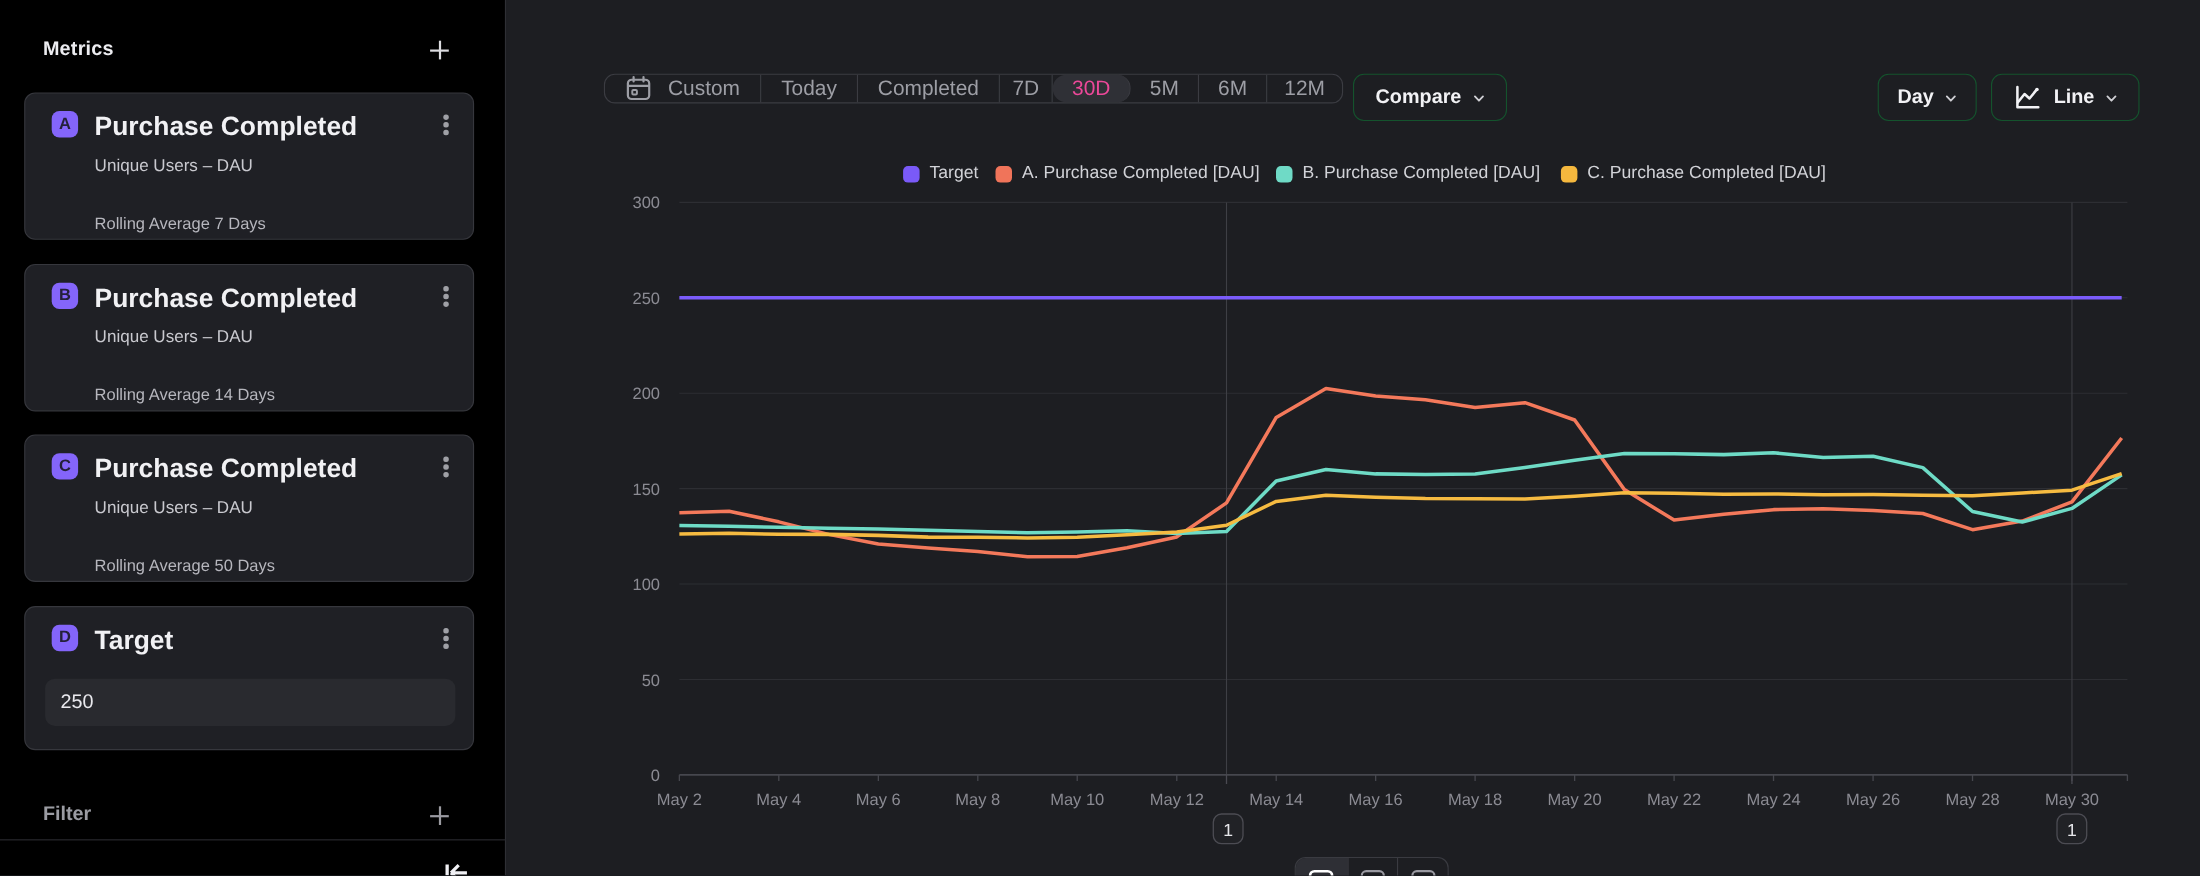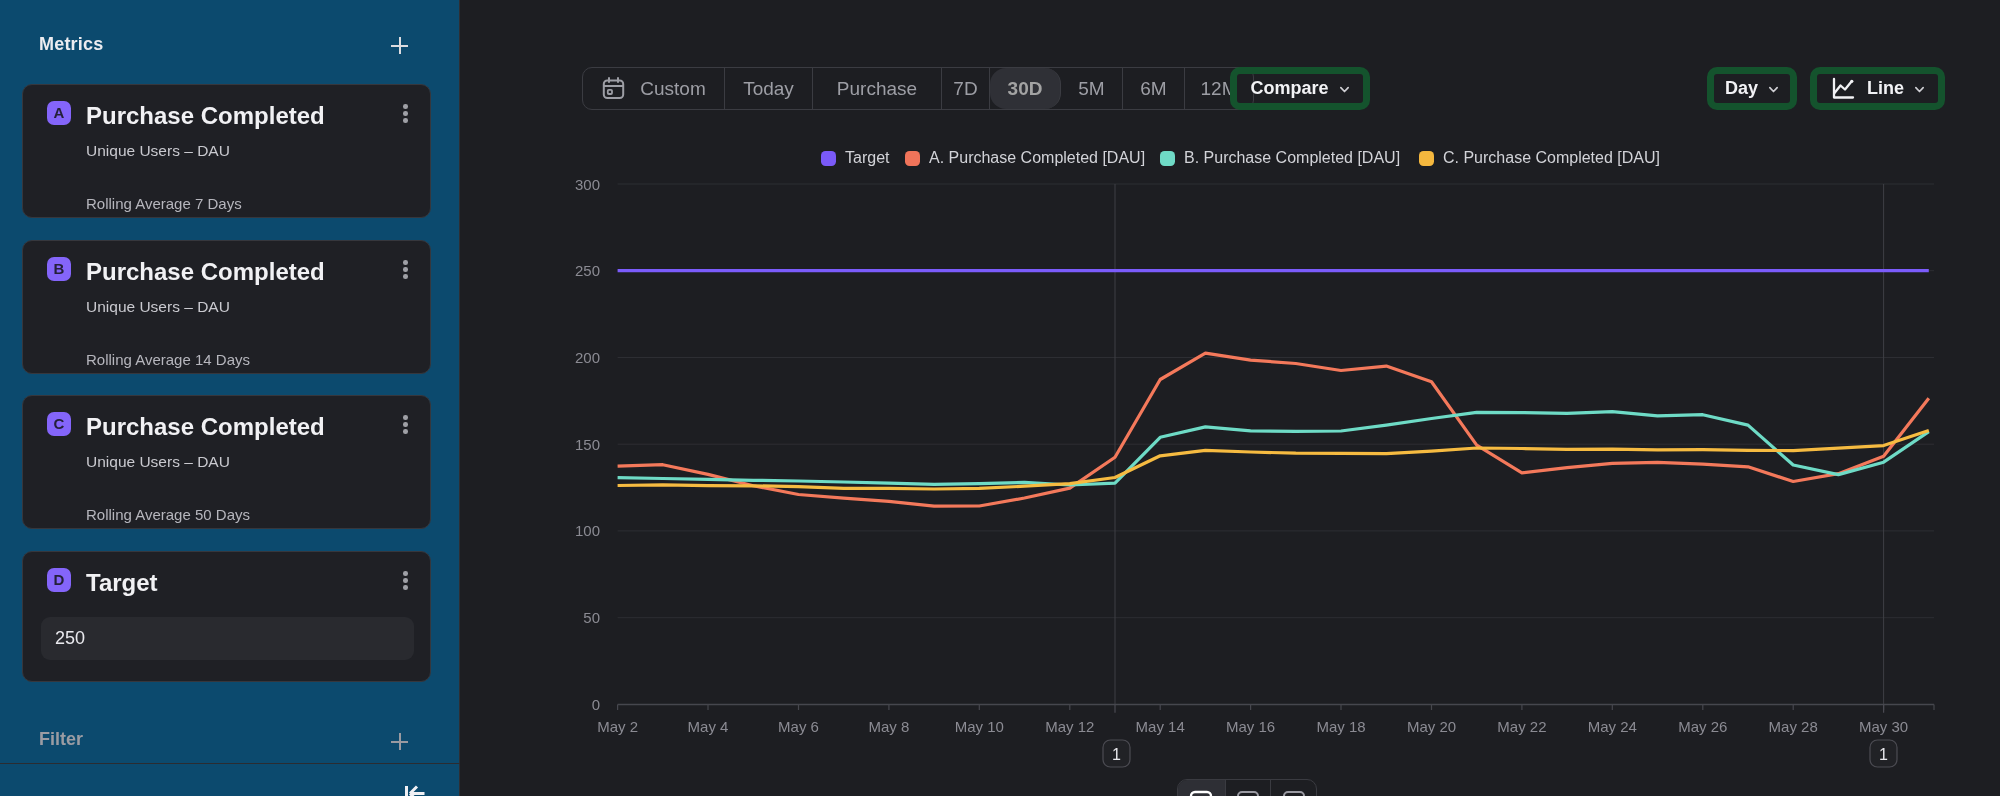--- a/index.html
+++ b/index.html
@@ -1,41 +1,41 @@
 <!DOCTYPE html>
 <html><head>
 <meta charset="utf-8">
 <style>
   * { margin:0; padding:0; box-sizing:border-box; }
   html,body { width:2000px; height:796px; overflow:hidden; background:#1d1e22; font-family:"Liberation Sans", sans-serif; }
   .abs { position:absolute; }
   #root { position:relative; width:2000px; height:796px; background:#1d1e22; }
   
-  #sidebar { position:absolute; left:0; top:0; width:460px; height:796px; background:#0c4a6e; border-right:1px solid #2e2f34; }
+  #sidebar { position:absolute; left:0; top:0; width:460px; height:796px; background:#000000; border-right:1px solid #2e2f34; }
   .sb-head { position:absolute; left:39px; top:34px; font-size:18px; font-weight:700; color:#ececf0; letter-spacing:.2px; }
   .card { position:absolute; left:22px; width:409px; background:#1f2025; border:1px solid #36373d; border-radius:10px; }
   .badge { position:absolute; left:24px; top:16px; width:24px; height:24px; border-radius:7px; background:#8465fa; color:#24203a; font-size:15px; font-weight:700; text-align:center; line-height:24px; }
   .ctitle { position:absolute; left:63px; top:17px; font-size:24px; font-weight:700; color:#f1f1f4; }
   .crow2 { position:absolute; left:63px; top:57px; font-size:15.5px; color:#c9c9cf; }
   .crow3 { position:absolute; left:63px; top:110px; font-size:15px; color:#b6b6bd; }
   .dots { position:absolute; right:22px; top:19px; width:5px; }
   .dots span { display:block; width:4.6px; height:4.6px; border-radius:50%; background:#9fa0a6; margin-bottom:2.6px; }
   .plus { position:absolute; width:20px; height:20px; }
   .plus:before, .plus:after { content:""; position:absolute; background:#dcdce0; }
   .plus:before { left:8px; top:0; width:2px; height:17px; }
   .plus:after { left:0; top:8px; width:17px; height:2px; }
   .plus.dim:before, .plus.dim:after { background:#9a9aa1; }
   #targetInput { position:absolute; left:18px; top:65px; width:373px; height:43px; background:#292a2f; border-radius:9px; color:#e9e9ee; font-size:18px; line-height:43px; padding-left:14px; }
   .filterLbl { position:absolute; left:39px; top:729px; font-size:18px; font-weight:700; color:#9b9ca3; }
   
-  .seg-group { position:absolute; left:549px; top:67px; height:43px; border:1px solid #3b3c42; border-radius:10px; display:flex; align-items:stretch;margin-left:33px; }
+  .seg-group { position:absolute; left:549px; top:67px; height:27px; border:1px solid #3b3c42; border-radius:10px; display:flex; align-items:stretch; }
   .seg { display:flex; align-items:center; justify-content:center; font-size:19px; color:#9d9ea5; border-right:1px solid #3b3c42; padding:0; }
   .seg:last-child { border-right:none;text-align:center; }
-  .seg.sel { background:#2f3036; color:#a3a3a3; font-weight:700;border-radius:16px; }
-  .btn { position:absolute; top:67px; height:43px; border:7px solid #14532d; border-radius:10px; display:flex; align-items:center; justify-content:center; color:#f2f2f5; font-size:18px; font-weight:700; gap:10px; }
+  .seg.sel { background:#2f3036; color:#ec4899; font-weight:400;border-radius:16px; }
+  .btn { position:absolute; top:67px; height:43px; border:1px solid #14532d; border-radius:10px; display:flex; align-items:center; justify-content:center; color:#f2f2f5; font-size:18px; font-weight:700; gap:10px; }
   .chev { width:11px; height:11px; margin-top:2px; }
   
   .legend { position:absolute; top:149px; display:flex; align-items:center; font-size:16px; color:#d2d3d8; }
   .sw { width:15px; height:15px; border-radius:4.5px; margin-right:9px; }
 </style>
 </head>
 <body>
 <div id="root">
 
   <div id="sidebar">
@@ -102,21 +102,21 @@
     <div class="seg" style="width:142px;">
       <svg width="25" height="25" viewBox="0 0 25 25" style="margin-right:14px;">
         <rect x="2.8" y="4.5" width="19.4" height="17.5" rx="3.5" stroke="#9d9ea5" stroke-width="2" fill="none"></rect>
         <path d="M2.8 10 H22.2" stroke="#9d9ea5" stroke-width="2"></path>
         <path d="M8 2 V6 M17 2 V6" stroke="#9d9ea5" stroke-width="2" stroke-linecap="round"></path>
         <rect x="6.8" y="13.8" width="4.2" height="4.2" rx="1" stroke="#9d9ea5" stroke-width="1.8" fill="none"></rect>
       </svg>
       Custom
     </div>
     <div class="seg" style="width:88px;">Today</div>
-    <div class="seg" style="width:129px;">Purchase</div>
+    <div class="seg" style="width:129px;">Completed</div>
     <div class="seg" style="width:48px;">7D</div>
     <div class="seg sel" style="width:71px;">30D</div>
     <div class="seg" style="width:62px;">5M</div>
     <div class="seg" style="width:62px;">6M</div>
     <div class="seg" style="width:68px;">12M</div>
   </div>
 
   <div class="btn" style="left:1230px; width:140px;">Compare
     <svg class="chev" viewBox="0 0 12 12">
         <path d="M2 4 L6 8.2 L10 4" stroke="#cfcfd4" stroke-width="1.8" fill="none" stroke-linecap="round" stroke-linejoin="round"></path>

